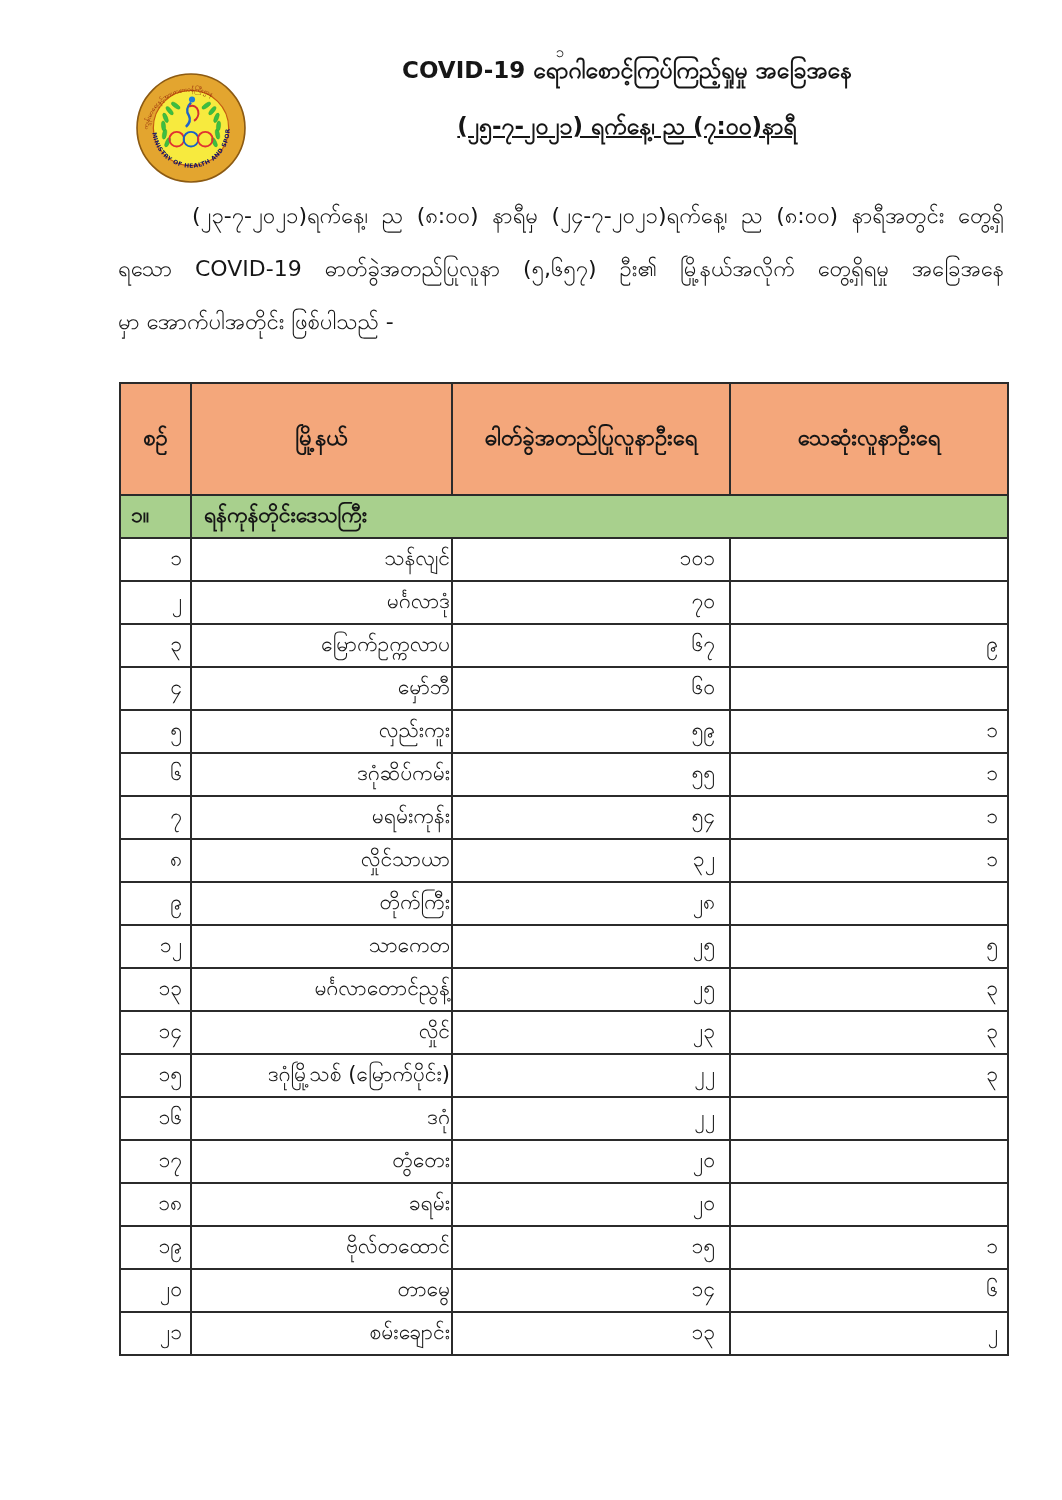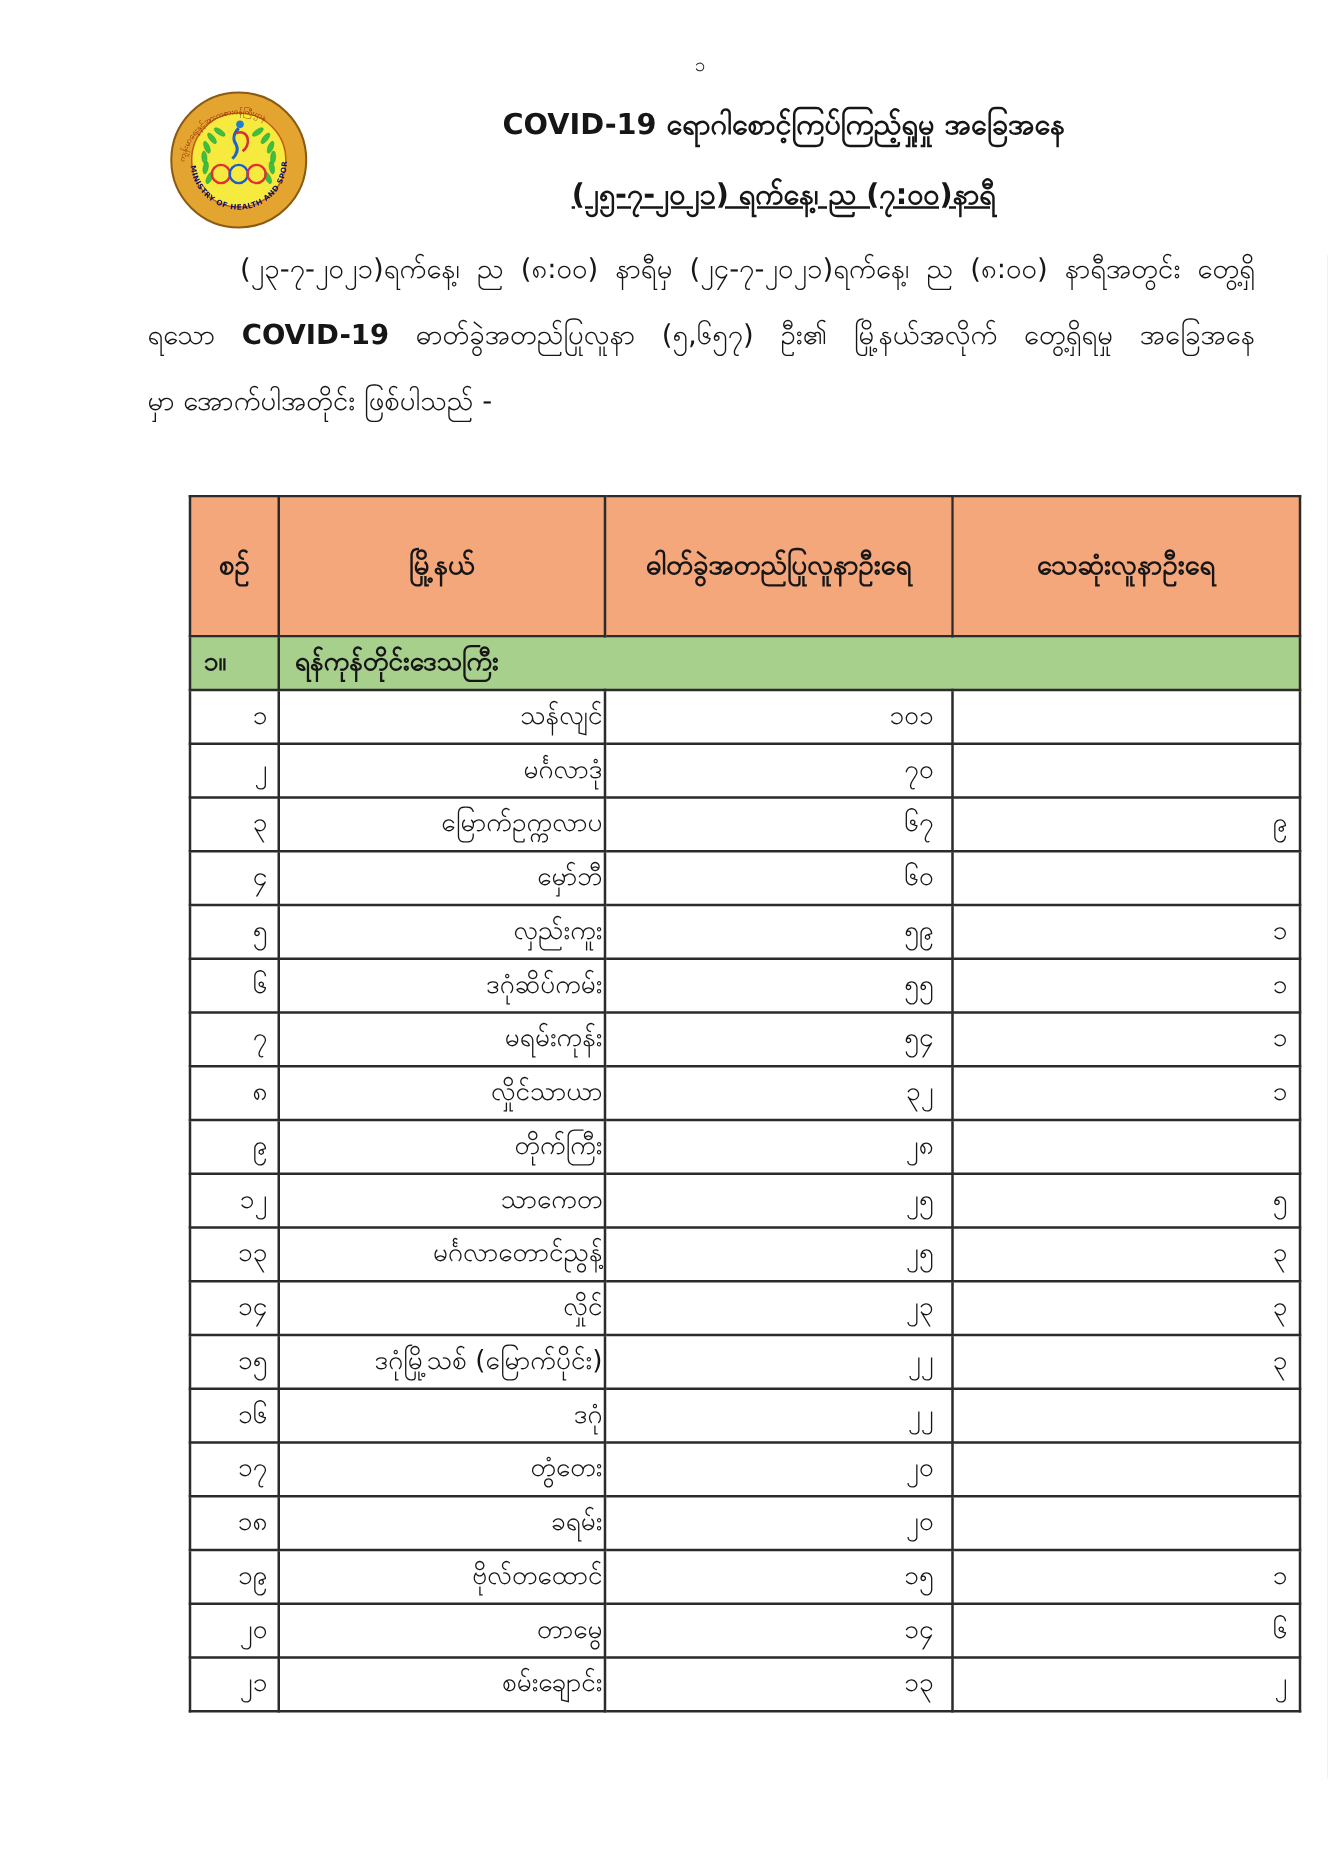--- a/index.html
+++ b/index.html
@@ -8,37 +8,37 @@
     background:#ffffff; overflow:hidden;
     font-family:"DejaVu Sans", sans-serif; color:#161616;
   }
   
   .logo { position:absolute; left:135px; top:72px; width:112px; height:112px; }
   .page-number {
     position:absolute; left:520px; top:42px; width:80px;
     text-align:center; font-size:15px; color:#161616;
   }
   .title-block {
-    position:absolute; left:248px; top:84px; width:758px;
+    position:absolute; left:248px; top:54px; width:758px;
     text-align:center; font-weight:bold; font-size:23px; line-height:32px;
   }
   .title-line2 { margin-top:24px;text-decoration:underline; }
   
   .intro { position:absolute; left:118px; top:200px; width:886px; font-size:22px; }
   .intro-line {
     text-align:justify; text-align-last:justify;
     line-height:31px; margin-bottom:22px; white-space:normal;
   }
   .intro-line.first { padding-left:74px; }
   .intro-line.last { text-align-last:left; }
-  .bold-inline { font-weight:bold; }
+  .bold-inline { font-weight:normal; }
   
   .data-table {
-    position:absolute; left:119px; top:396px; width:888px;
-    border-collapse:collapse; table-layout:fixed; font-size:21px;margin-left:32px;
+    position:absolute; left:119px; top:382px; width:888px;
+    border-collapse:collapse; table-layout:fixed; font-size:21px;
   }
   .data-table th, .data-table td {
     border:2px solid #2b2b2b; vertical-align:middle;
     overflow:hidden; white-space:nowrap;
   }
   .data-table thead th {
     background:#F4A77B; font-weight:bold; font-size:22px;
     height:110px; text-align:center; padding:0 4px;
   }
   .section-row td { background:#A8D08D; font-weight:bold; height:39px; }

